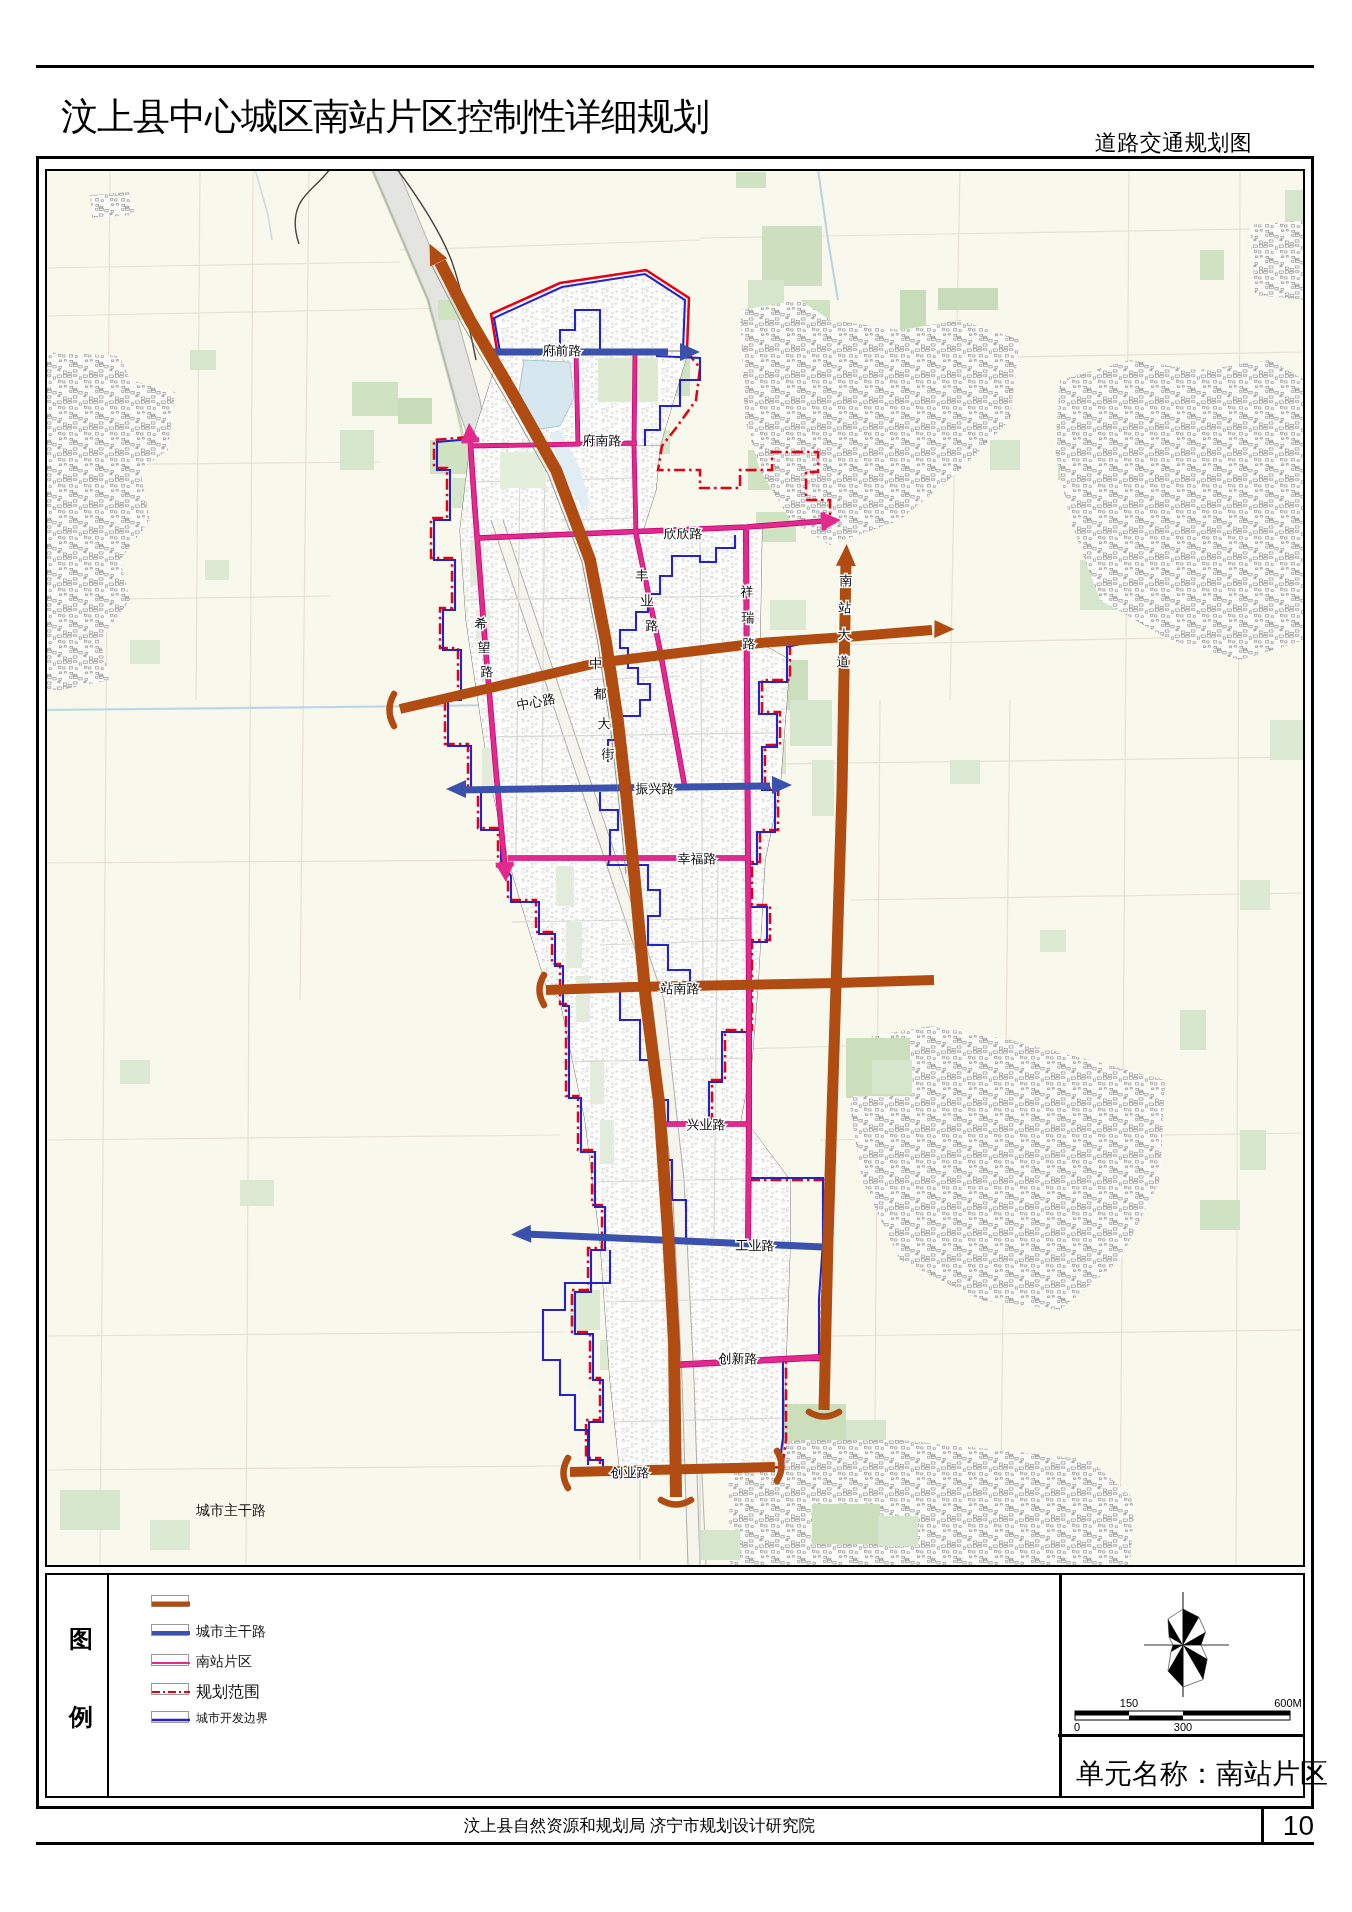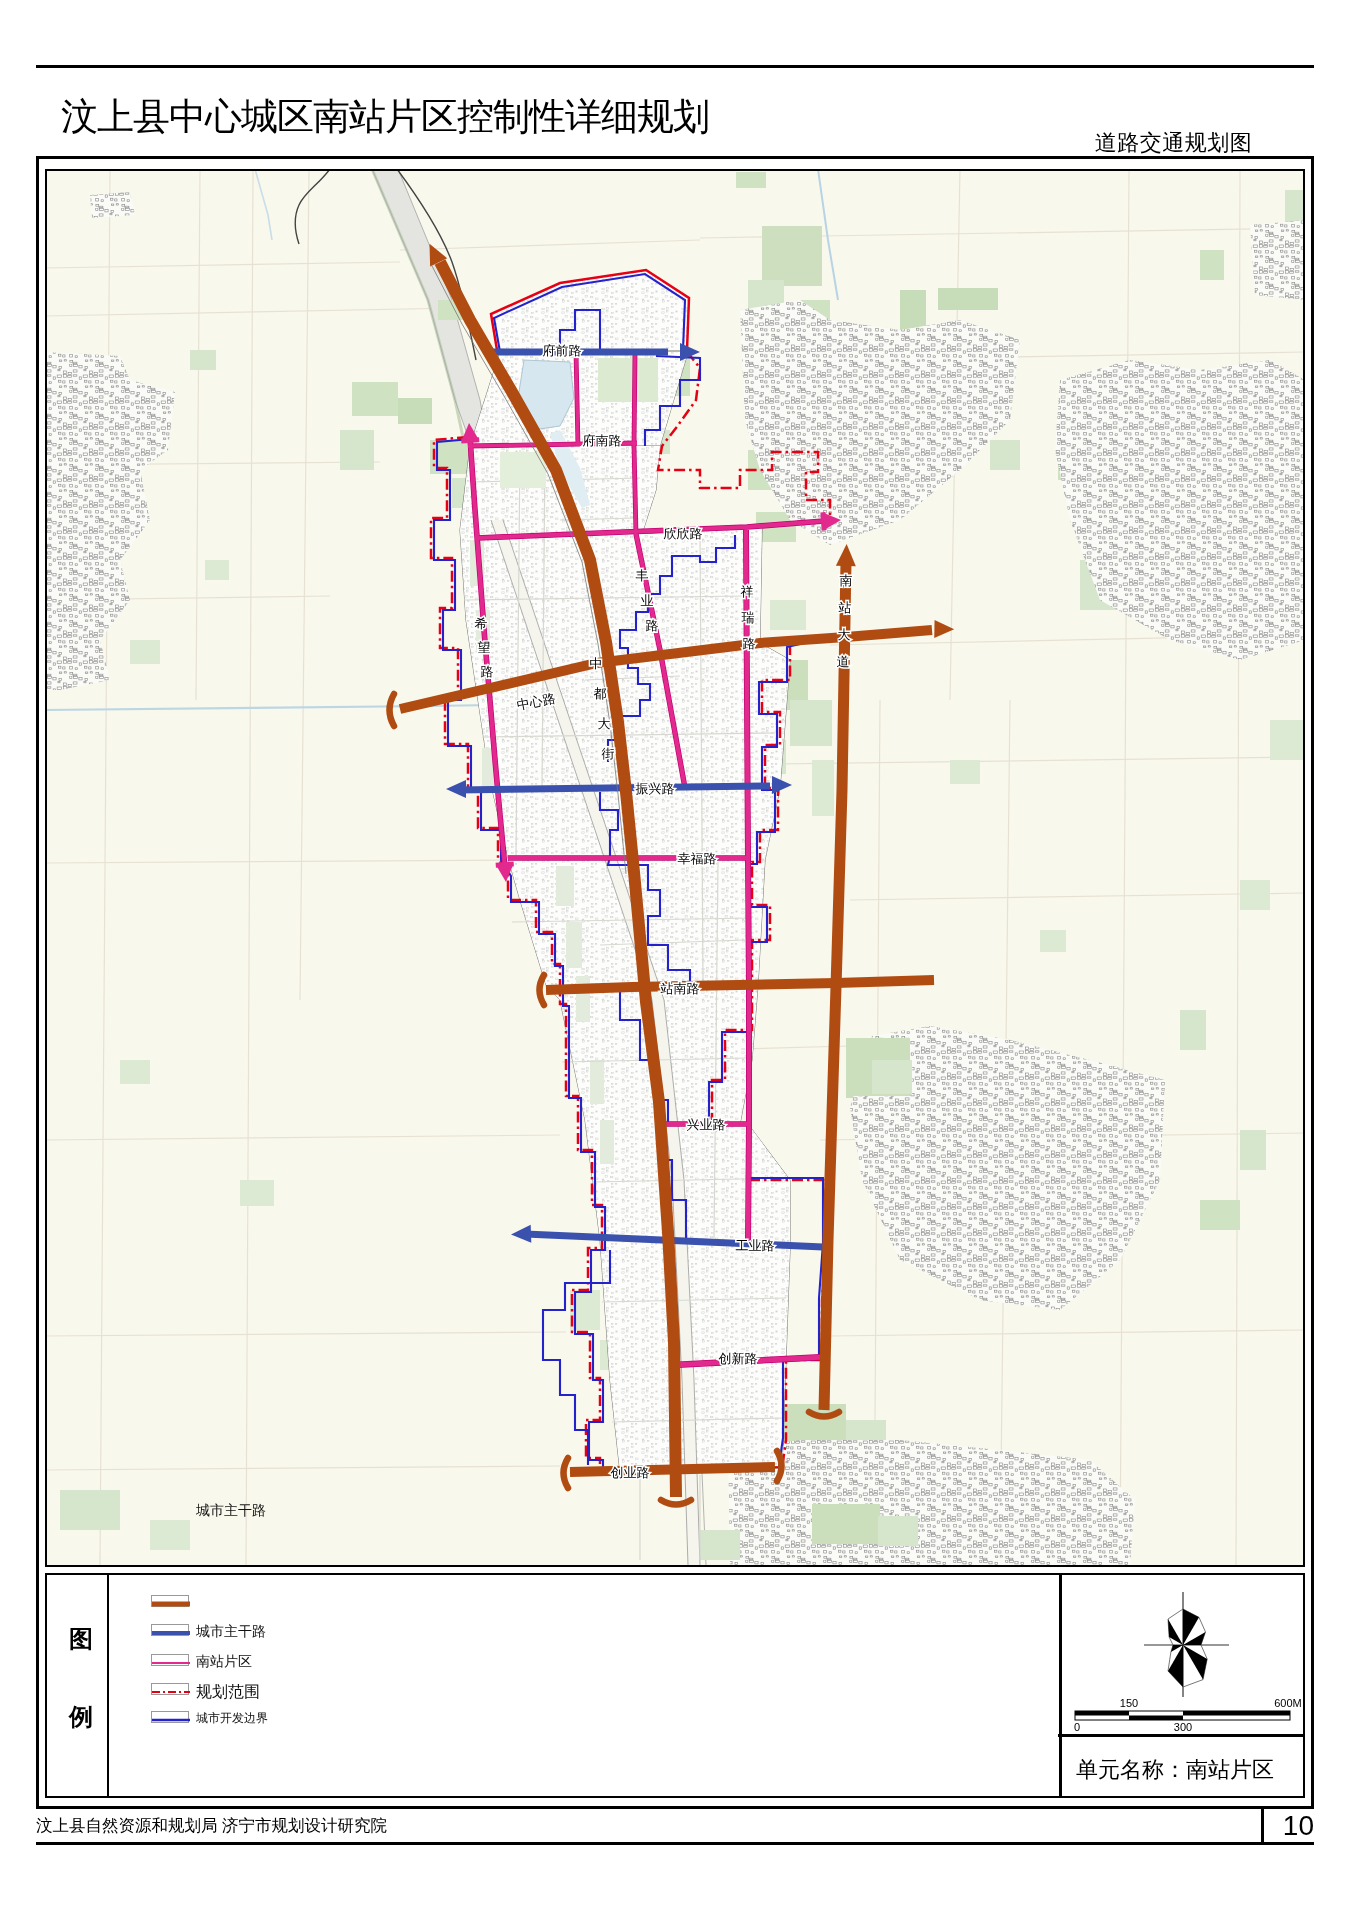--- a/index.html
+++ b/index.html
@@ -384,18 +384,18 @@
 <svg width="240" height="40" viewBox="0 0 240 40" style="position:absolute;left:1070px;top:1697px">
       <rect x="5" y="14" width="215" height="9" fill="#fff" stroke="#000" stroke-width="1"></rect>
       <rect x="5" y="14" width="54" height="4.5" fill="#000"></rect>
       <rect x="113" y="14" width="107" height="4.5" fill="#000"></rect>
       <rect x="59" y="18.5" width="54" height="4.5" fill="#000"></rect>
       <text x="59" y="10" text-anchor="middle" style="font-family:'Liberation Sans',sans-serif;font-size:11px">150</text>
       <text x="218" y="10" text-anchor="middle" style="font-family:'Liberation Sans',sans-serif;font-size:11px">600M</text>
       <text x="7" y="34" text-anchor="middle" style="font-family:'Liberation Sans',sans-serif;font-size:11px">0</text>
       <text x="113" y="34" text-anchor="middle" style="font-family:'Liberation Sans',sans-serif;font-size:11px">300</text>
     </svg>
-<div class="abs" style="left:1076px;top:1755px;font-size:22px;color:#000">单元名称：南站片区</div>
+<div class="abs" style="left:1076px;top:1755px;font-size:28px;color:#000">单元名称：南站片区</div>
 
 <div class="abs" style="left:36px;top:1806px;width:1278px;height:39px;border-top:3px solid #000;border-bottom:3px solid #000;background:#fff"></div>
-<div class="abs" style="left:36px;top:1806px;width:1216px;height:39px;text-align:left;font-size:16.5px;line-height:39px;color:#000">汶上县自然资源和规划局 济宁市规划设计研究院&nbsp;&nbsp;</div>
+<div class="abs" style="left:36px;top:1806px;width:1216px;height:39px;text-align:center;font-size:16.5px;line-height:39px;color:#000">汶上县自然资源和规划局 济宁市规划设计研究院&nbsp;&nbsp;</div>
 <div class="abs" style="left:1261px;top:1806px;width:2.5px;height:39px;background:#000"></div>
 <div class="abs" style="left:1262px;top:1806px;width:52px;height:39px;text-align:right;font-size:28px;line-height:39px;color:#000">10</div>
 </div>
 </body></html>

